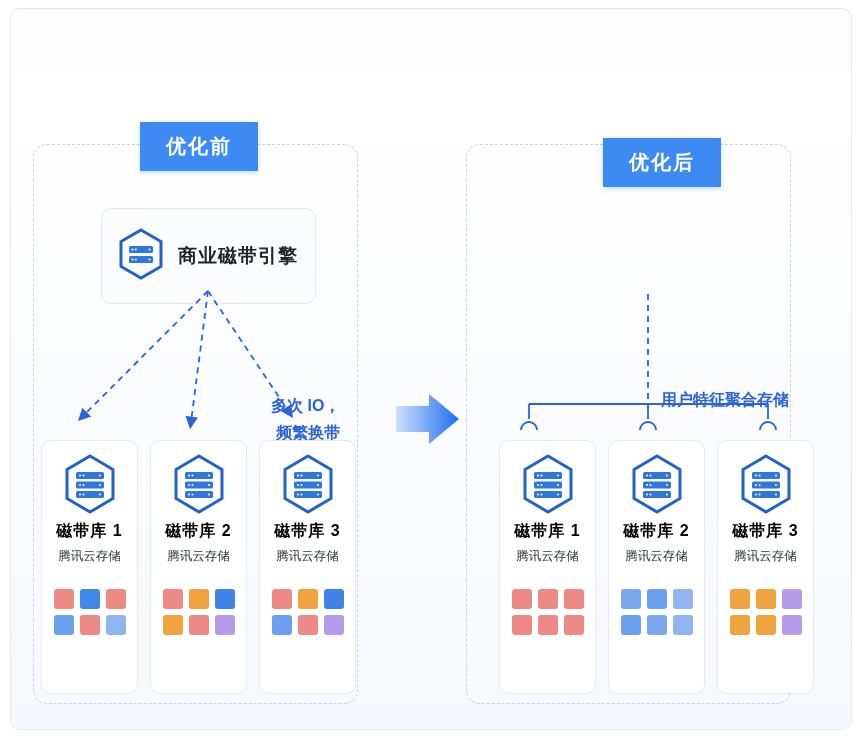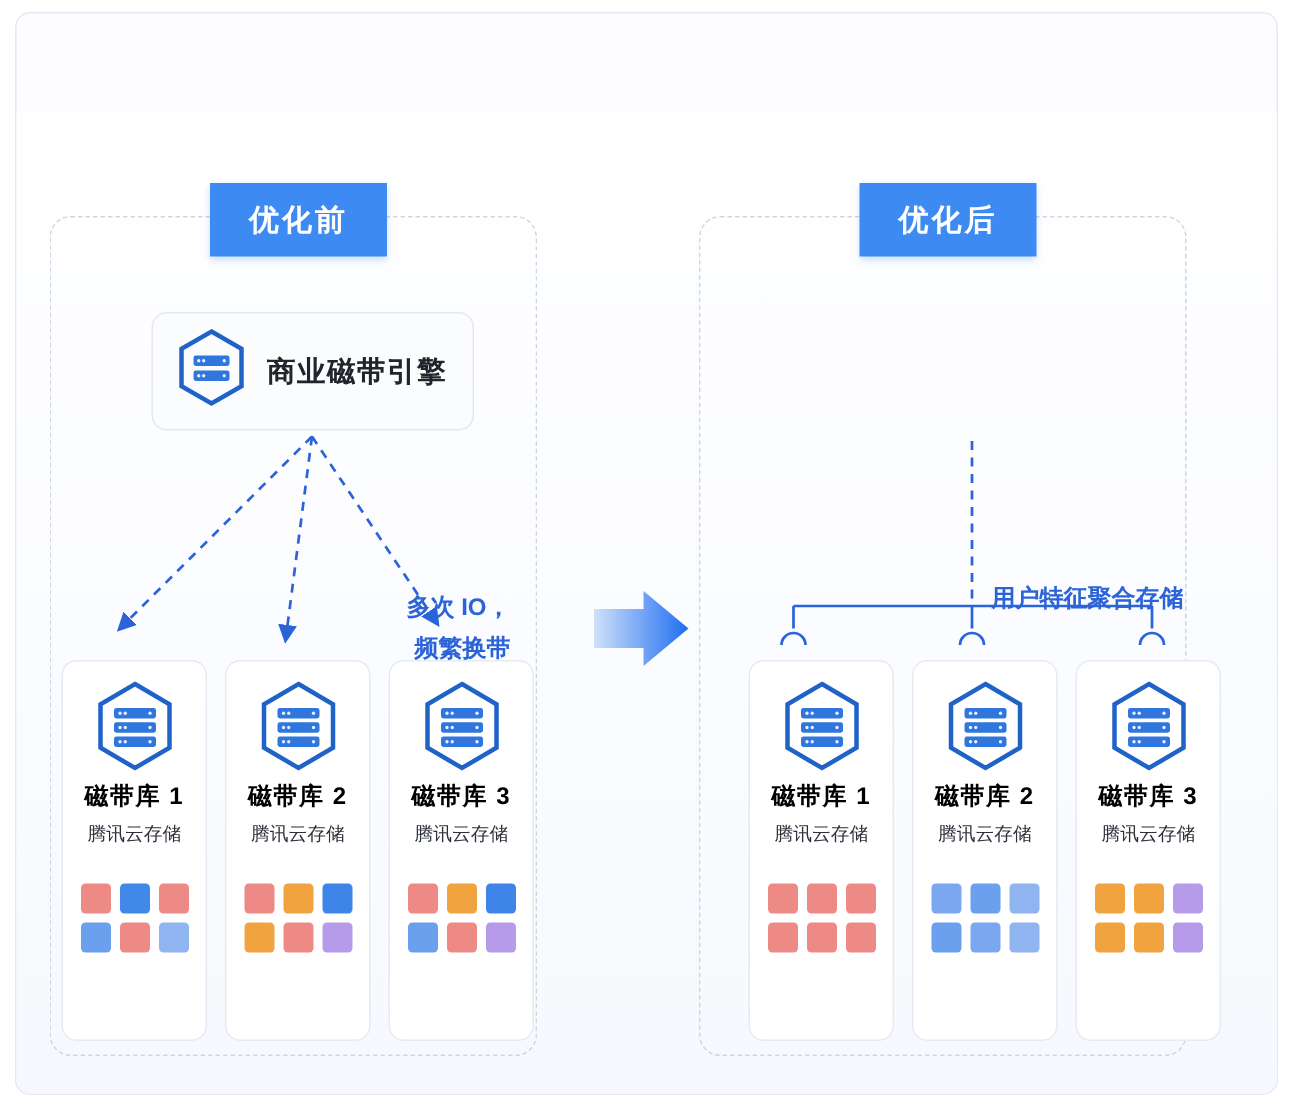--- a/index.html
+++ b/index.html
@@ -45,26 +45,26 @@
     position:absolute;top:48px;
     background:#3d8bf2;
     color:#ffffff;
     font-size:20px;font-weight:bold;letter-spacing:2px;
     padding:11px 26px;
     border-radius:0;
     box-shadow:0 2px 5px rgba(61,139,242,.28);
     white-space:nowrap;
   }
   .badge.left{left:129px;}
-  .badge.right{left:562px;}
+  .badge.right{left:592px;margin-top:16px;}
 
   
   .engine{
     position:absolute;top:134px;
-    width:215px;height:79px;
+    width:215px;height:96px;
     background:#fbfcfe;
     border:1px solid #e3e8f1;
     border-radius:10px;
     display:flex;align-items:center;gap:12px;
     padding-left:14px;
     box-sizing:border-box;
   }
   .engine.left{left:90px;}
   .engine.right{left:530px;}
   .engine-label{font-size:19px;color:#20242b;font-weight:bold;letter-spacing:1px;}

